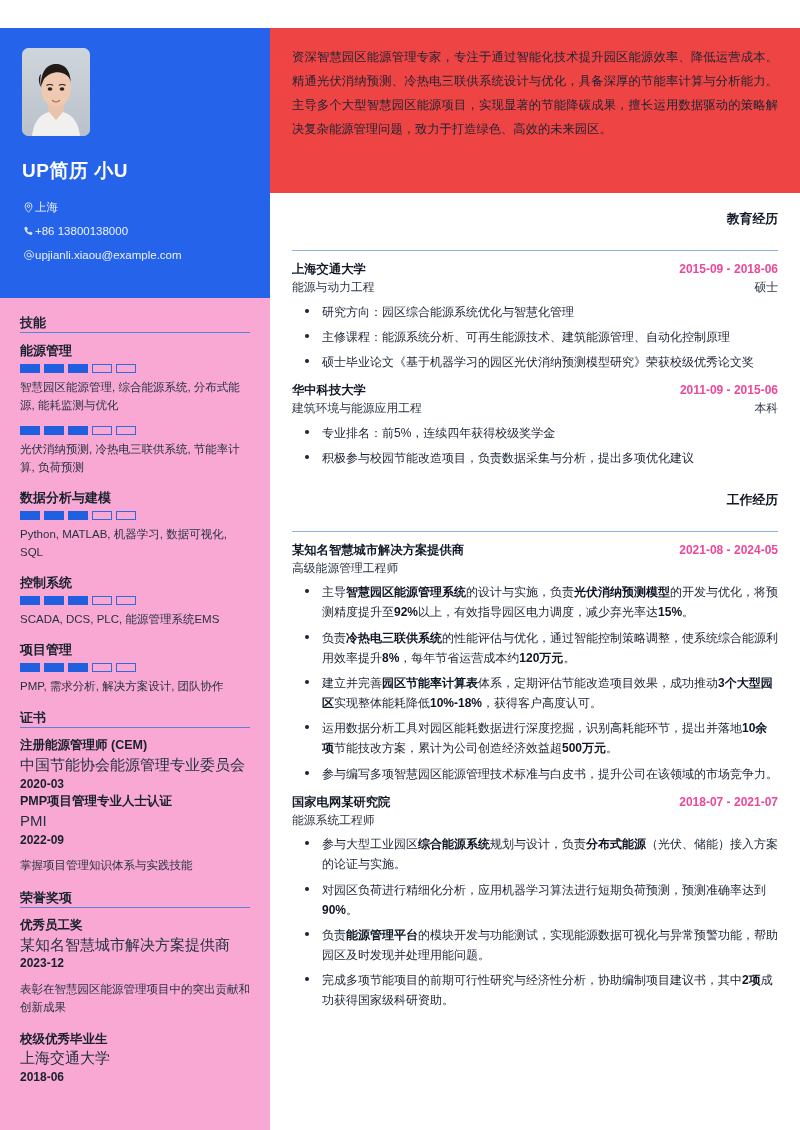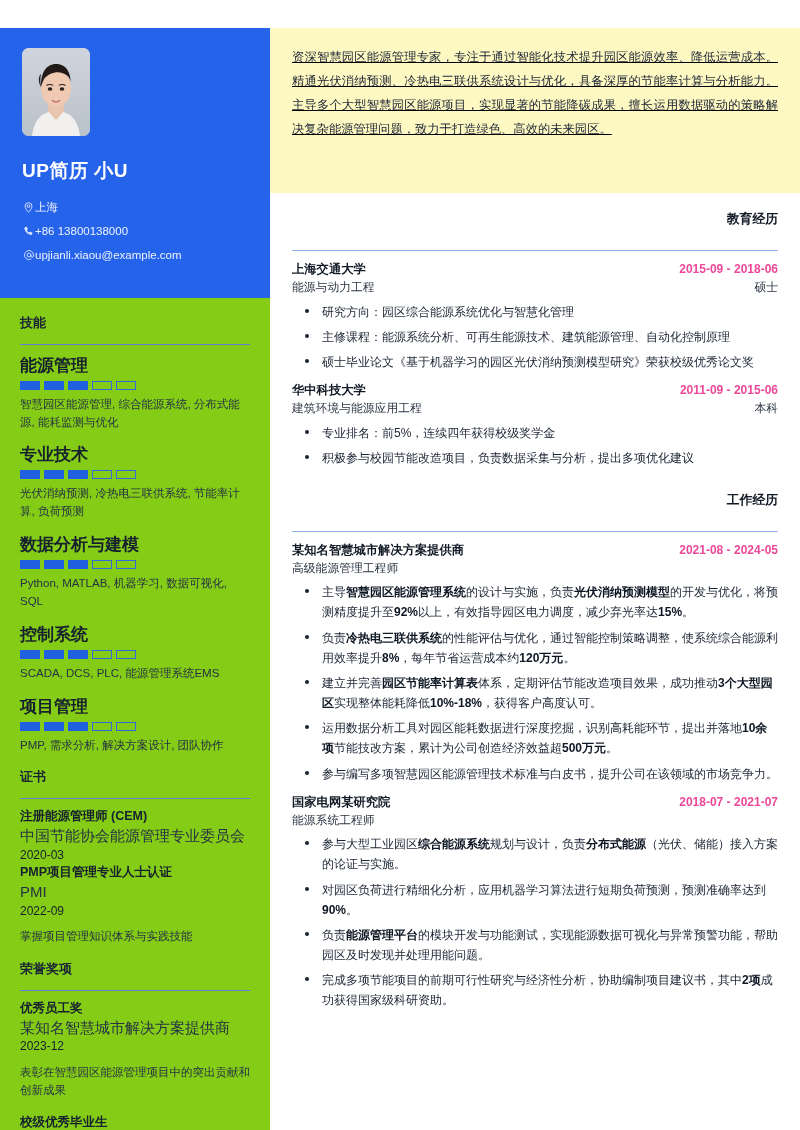--- a/index.html
+++ b/index.html
@@ -19,21 +19,21 @@
     left:0; top:28px;
     width:800px; height:1102px;
     display:flex;
     background:#ffffff;
   }
 
   
   .sidebar {
     width:270px;
     flex:0 0 270px;
-    background:#84cc16;
+    background:#f9a8d4;
     position:relative;
   }
   .sidebar-head {
     background:#2563eb;
     padding:20px 22px 26px 22px;
     min-height:255px;
   }
   .photo {
     width:68px; height:88px;
     border-radius:7px;
@@ -66,29 +66,29 @@
     color:#dbe4ff;
   }
   .contact-ico svg { display:block; }
 
   .side-body { padding:14px 20px 10px 20px; }
 
   .side-sec-title {
     font-size:13px;
     font-weight:bold;
     color:#1a2535;
-    padding-bottom:12px;
+    padding-bottom:0;
     border-bottom:1.6px solid #5b82d8;
     margin-top:14px;
     margin-bottom:9px;
   }
   .side-sec-title.first { margin-top:2px; }
 
   .skill-name {
-    font-size:17px;
+    font-size:13px;
     font-weight:bold;
     color:#16202e;
     margin-bottom:4px;
     font-family:Liberation Mono, monospace;
   }
   .skill-bar { display:flex; gap:4px; margin-bottom:6px; }
   .seg {
     width:20px; height:9px;
     border:1.2px solid #2f6adf;
     background:transparent;
@@ -107,43 +107,42 @@
     color:#16202e;
     line-height:1.35;
   }
   .cert-org {
     font-size:15px;
     color:#263244;
     line-height:1.45;
   }
   .cert-date {
     font-size:12px;
-    font-weight:normal;
+    font-weight:bold;
     color:#16202e;
     line-height:1.45;
   }
   .cert-desc {
     font-size:11.5px;
     color:#263244;
     line-height:1.6;
     margin-top:7px;
     margin-bottom:14px;
   }
 
   
   .main {
     flex:1 1 auto;
     background:#ffffff;
     position:relative;
   }
   .summary-box {
-    background:#fef9c3;
+    background:#ef4444;
     padding:18px 22px 20px 22px;
     min-height:165px;
-    text-decoration:underline;
   }
   .summary-text {
     font-size:12.3px;
     color:#1b2433;
     line-height:1.95;
     text-align:justify;
   }
   .main-body { padding:18px 22px 0 22px; }
 
   .main-sec-title {
@@ -279,21 +278,20 @@
             <span class="seg on"></span>
             <span class="seg on"></span>
             <span class="seg on"></span>
             <span class="seg"></span>
             <span class="seg"></span>
           </div>
           <div class="skill-desc">智慧园区能源管理, 综合能源系统, 分布式能源, 能耗监测与优化</div>
         </div>
 
         <div>
-          <div class="skill-name">专业技术</div>
           <div class="skill-bar">
             <span class="seg on"></span>
             <span class="seg on"></span>
             <span class="seg on"></span>
             <span class="seg"></span>
             <span class="seg"></span>
           </div>
           <div class="skill-desc">光伏消纳预测, 冷热电三联供系统, 节能率计算, 负荷预测</div>
         </div>
 

